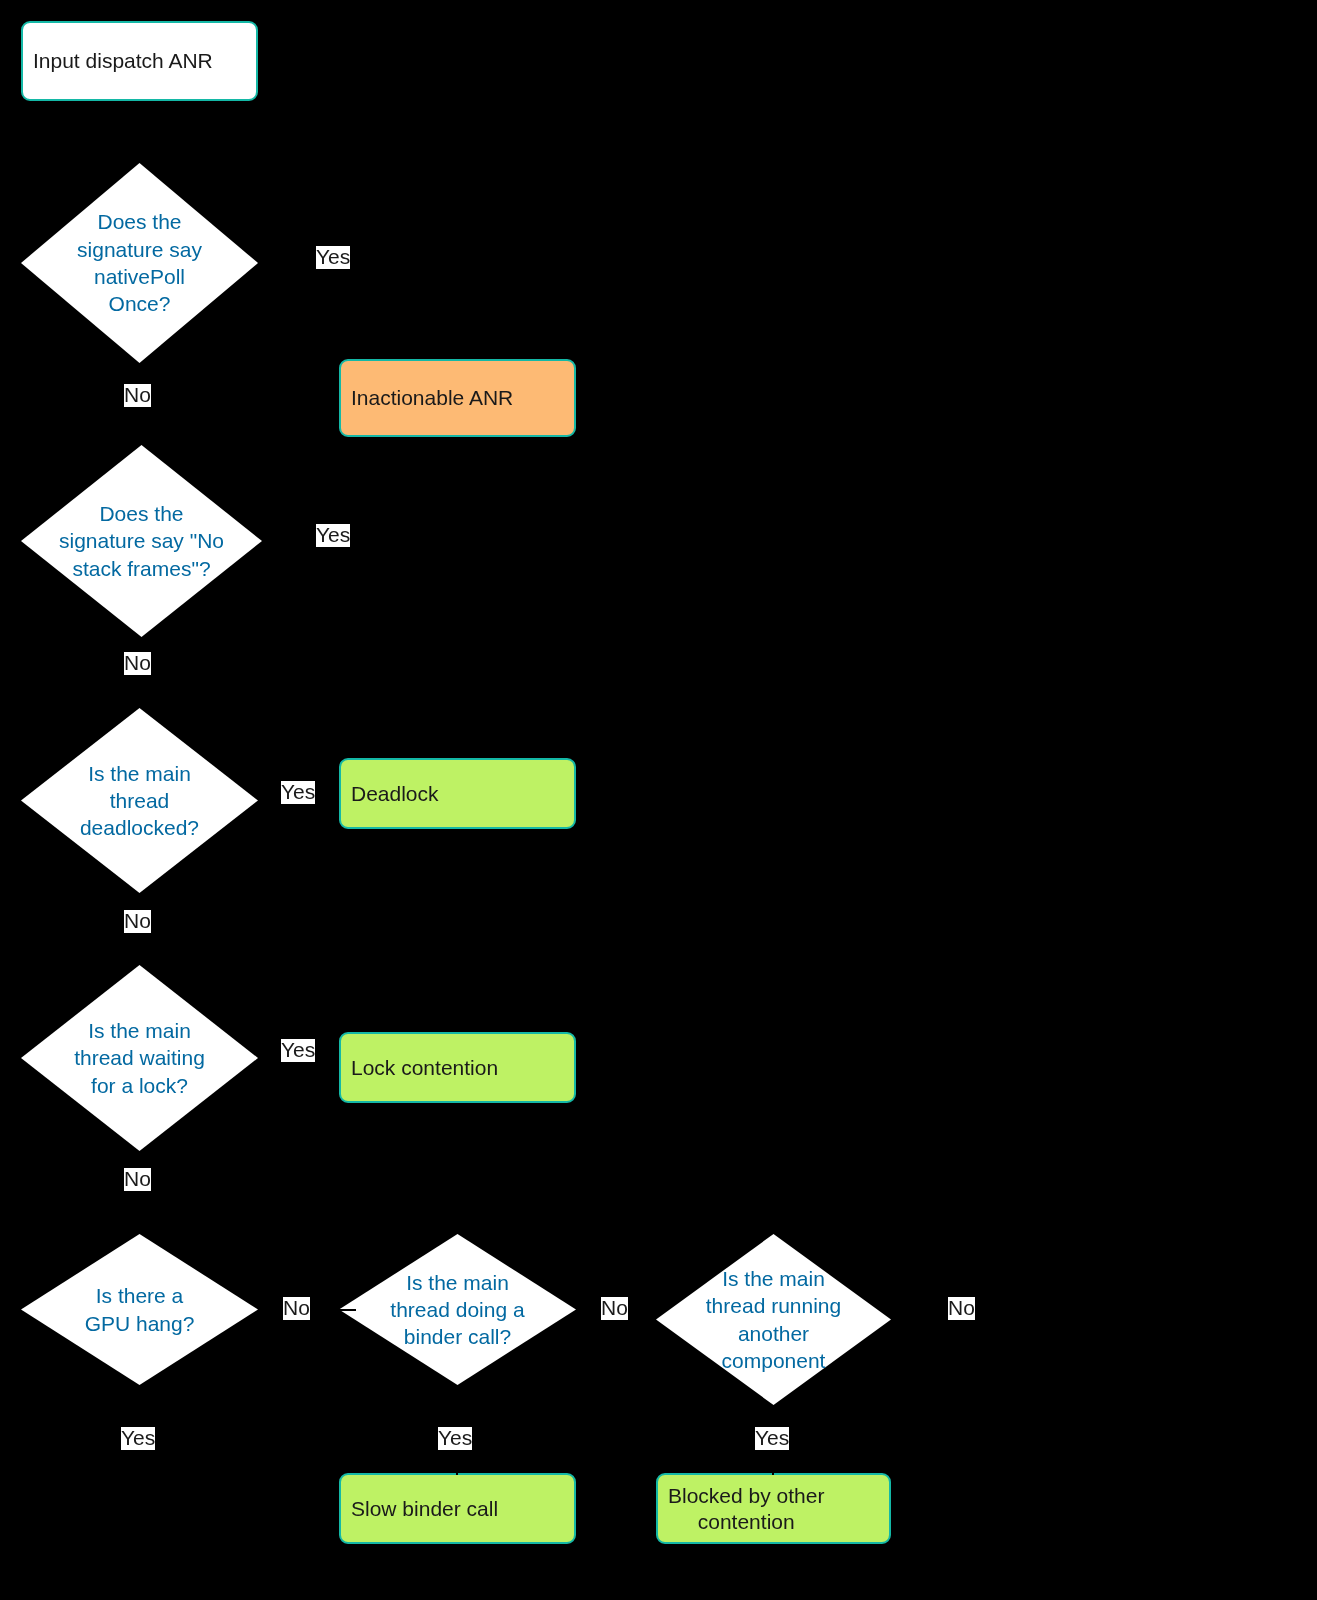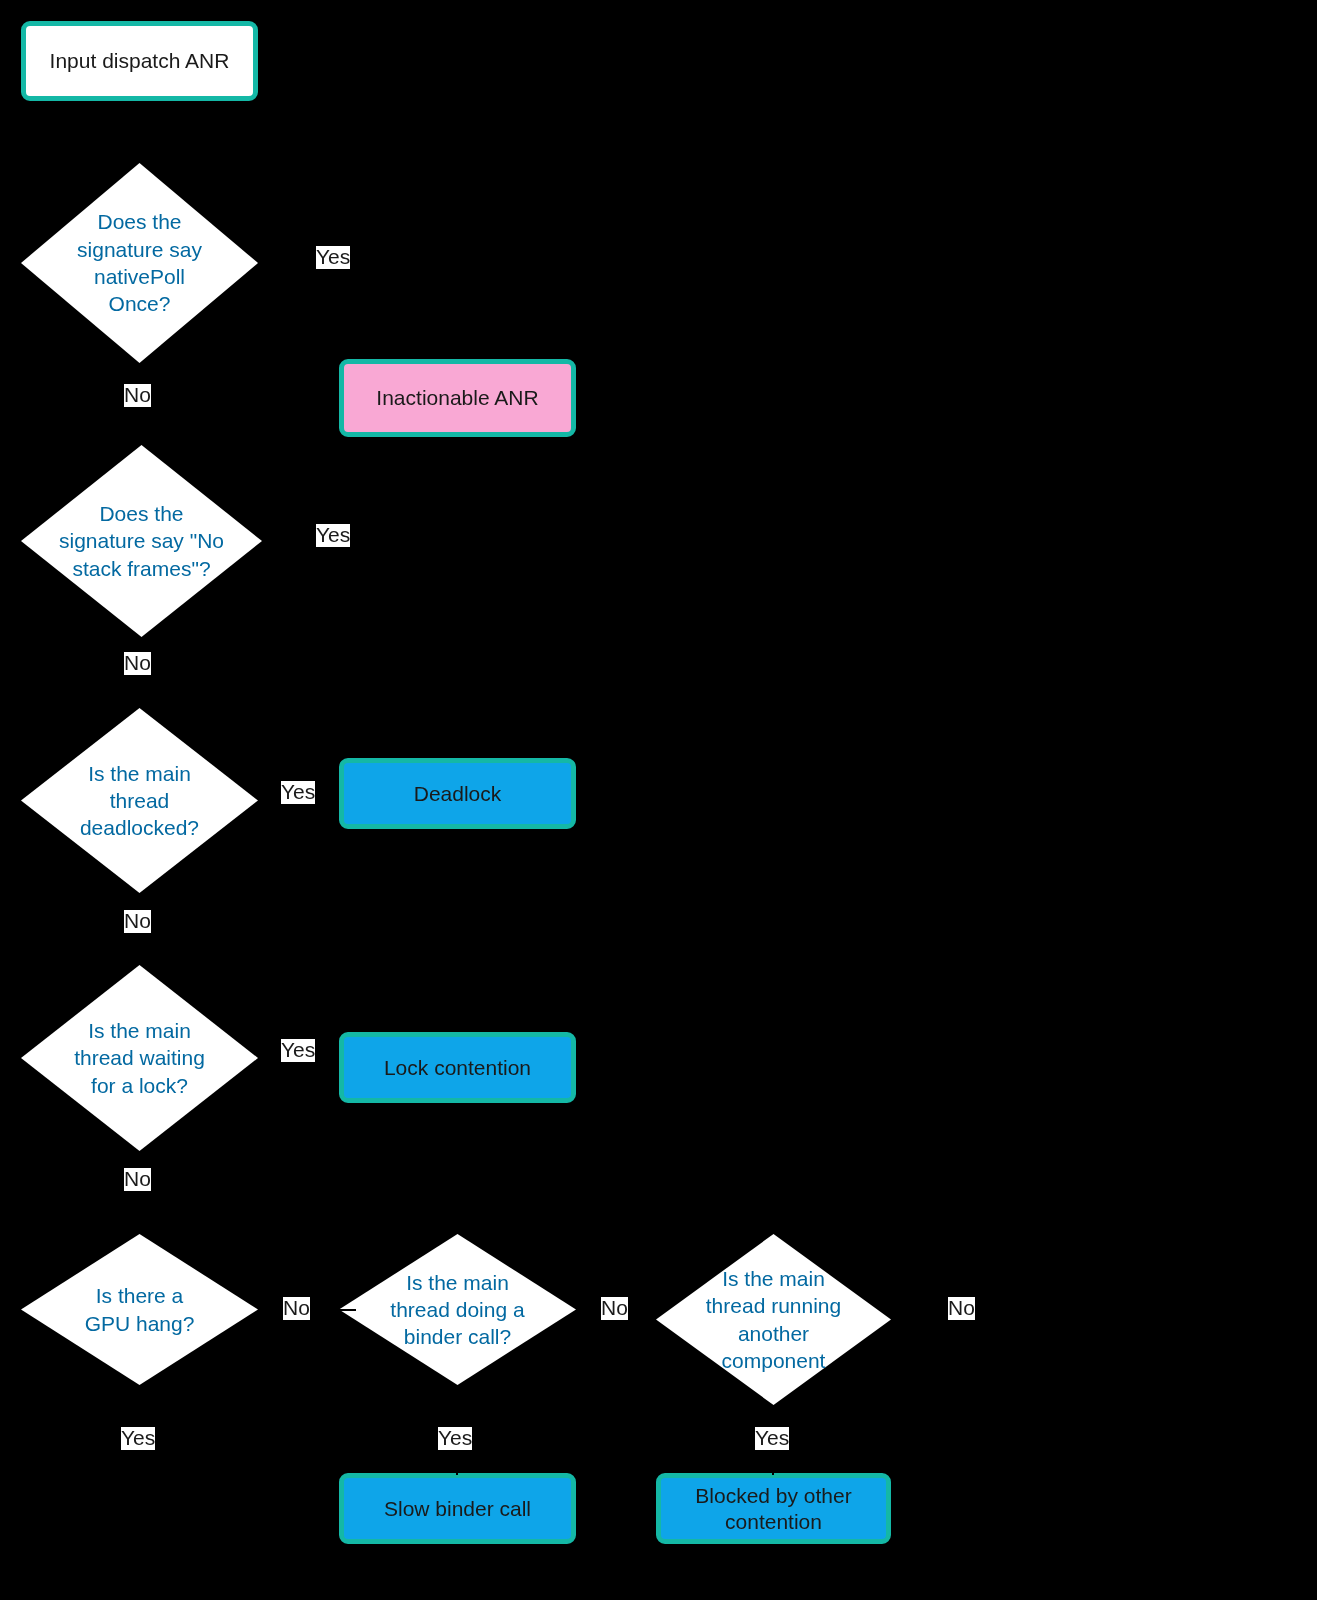--- a/index.html
+++ b/index.html
@@ -16,31 +16,31 @@
     overflow: hidden;
   }
 
   
   .node-box {
     position: absolute;
     box-sizing: border-box;
     border-radius: 9px;
     display: flex;
     align-items: center;
-    justify-content: center;
+    justify-content: flex-start;
     text-align: center;
     color: #1a1a1a;
     font-size: 21px;
     line-height: 1.22;
     padding: 4px 10px;
-    border: 5px solid #14b8a6;
+    border: 2px solid #14b8a6;
   }
   .node-box.start   { background: #ffffff; }
-  .node-box.bad     { background: #f9a8d4; }
-  .node-box.outcome { background: #0ea5e9; }
+  .node-box.bad     { background: #fdba74; }
+  .node-box.outcome { background: #bef264; }
 
   
   .decision {
     position: absolute;
     display: flex;
     align-items: center;
     justify-content: center;
   }
   .decision .diamond-shape {
     position: absolute;

